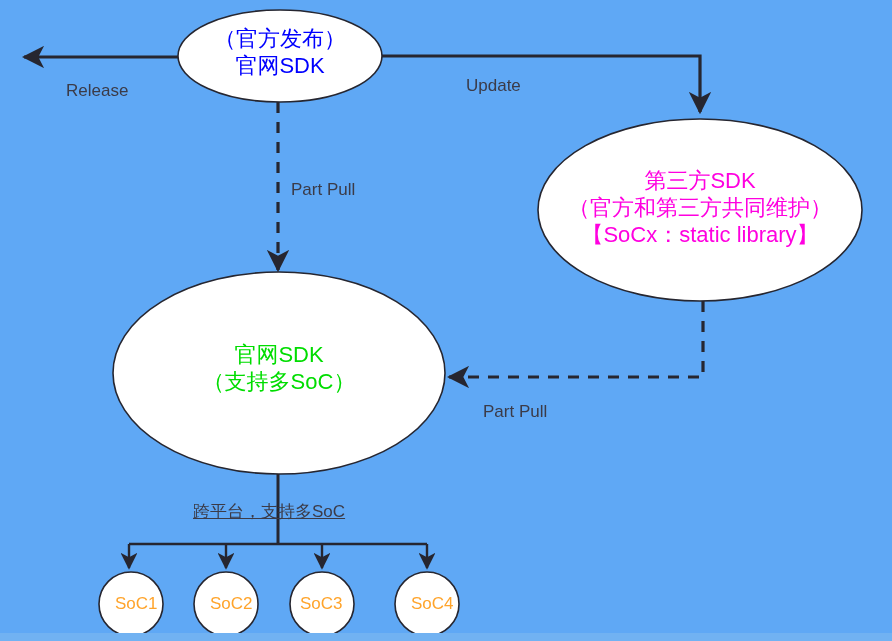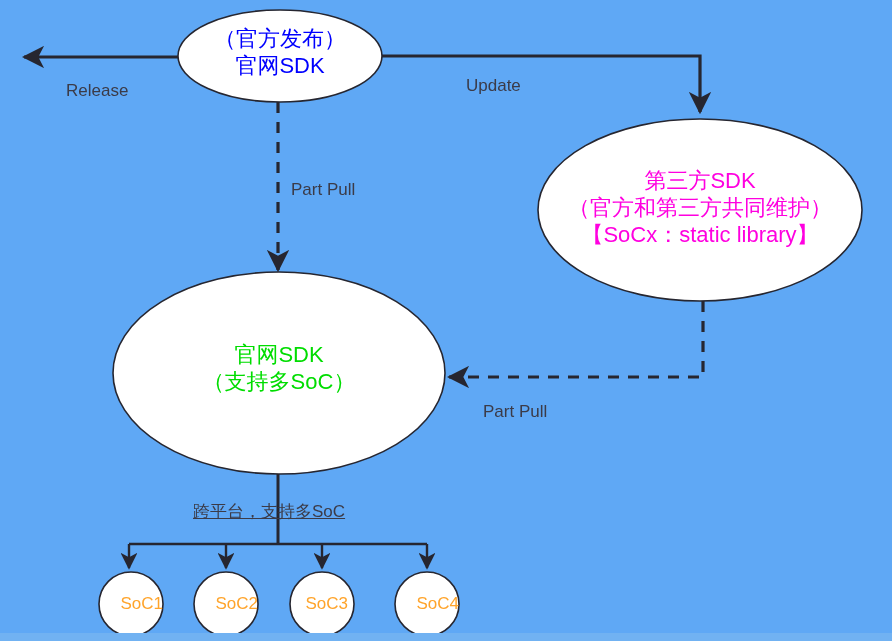--- a/index.html
+++ b/index.html
@@ -55,22 +55,23 @@
     color: #00dd00;
     font-size: 22px;
   }
   .lbl-soc {
     color: #ffa42b;
     font-size: 17px;
   }
   .soc-label {
     position: absolute;
     width: 64px;
-    text-align: right;
+    text-align: left;
     white-space: nowrap;
+    margin-left: 16px;
   }
 </style>
 </head>
 <body>
 
 <div id="canvas">
 
   <svg class="diagram" viewBox="0 0 892 641">
     <defs>
       <marker id="arrow-solid" viewBox="0 0 10 10" refX="9" refY="5" markerWidth="7" markerHeight="7" orient="auto-start-reverse">

